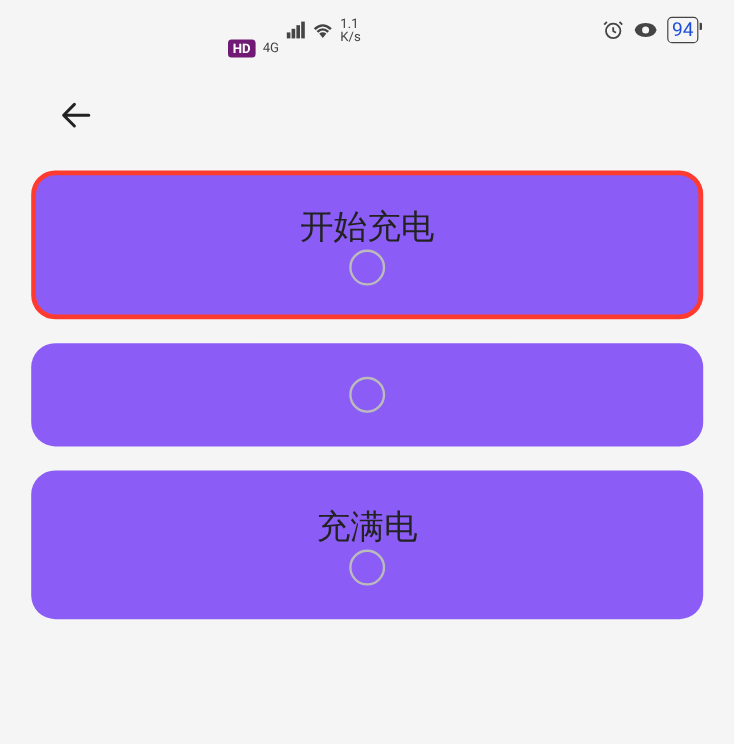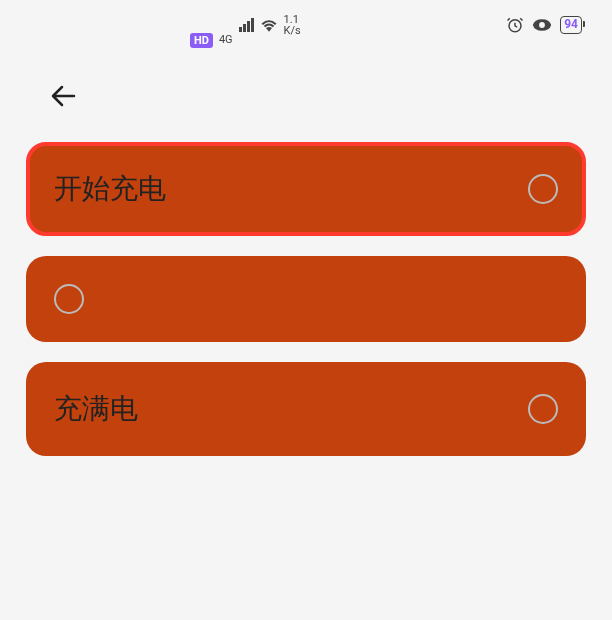--- a/index.html
+++ b/index.html
@@ -26,21 +26,21 @@
       display: flex;
       align-items: center;
       gap: 6px;
     }
     .status-right {
       display: flex;
       align-items: center;
       gap: 8px;
     }
     .hd-badge {
-      background: #8b5cf6;
+      background: #701a75;
       color: #fff;
       font-size: 11px;
       font-weight: bold;
       padding: 2px 4px;
       border-radius: 3px;
       line-height: 1;
       margin-top: 31px;
     }
     .signal-4g {
       font-size: 11px;
@@ -75,23 +75,23 @@
       width: 18px;
       height: 18px;
     }
     .eye-icon {
       width: 20px;
       height: 14px;
     }
     .battery-badge {
       border: 1.5px solid #444;
       border-radius: 4px;
-      font-size: 12px;
-      font-weight: bold;
-      color: #8b5cf6;
+      font-size: 16px;
+      font-weight: normal;
+      color: #1d4ed8;
       padding: 0px 3px;
       line-height: 1.3;
       position: relative;
     }
     .battery-badge::after {
       content: '';
       position: absolute;
       right: -4px;
       top: 4px;
       width: 2px;
@@ -120,28 +120,29 @@
     }
     .page-title {
       font-size: 36px;
       font-weight: 500;
       color: #222;
     }
     .list {
       padding: 0 26px;
     }
     .list-item {
-      background: #c2410c;
+      background: #8b5cf6;
       border-radius: 20px;
       padding: 28px 28px;
       margin-bottom: 20px;
       display: flex;
       align-items: center;
       justify-content: space-between;
       cursor: pointer;
+      flex-direction: column;
     }
     .list-item.highlighted {
       border: 4px solid #ff3b30;
       padding: 24px 24px;
     }
     .list-item-label {
       font-size: 28px;
       color: #222;
       font-weight: 400;
     }

